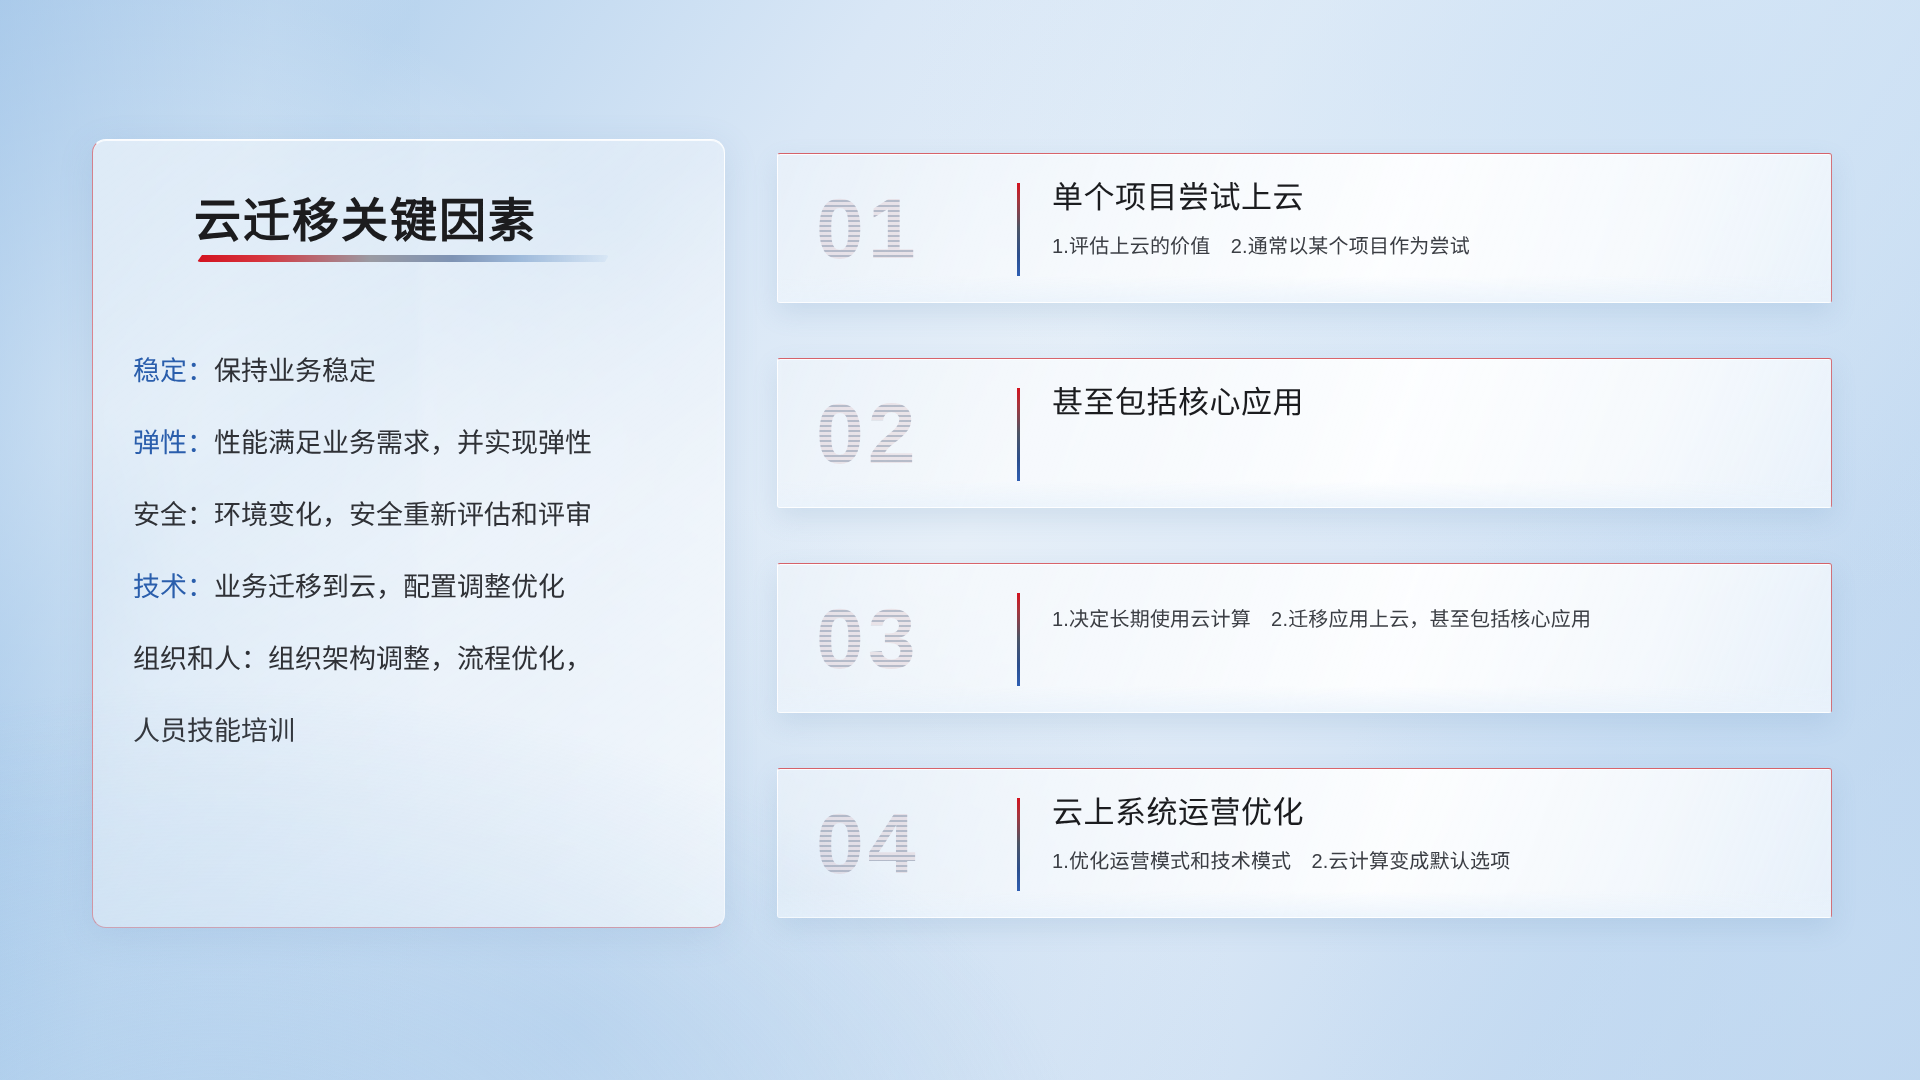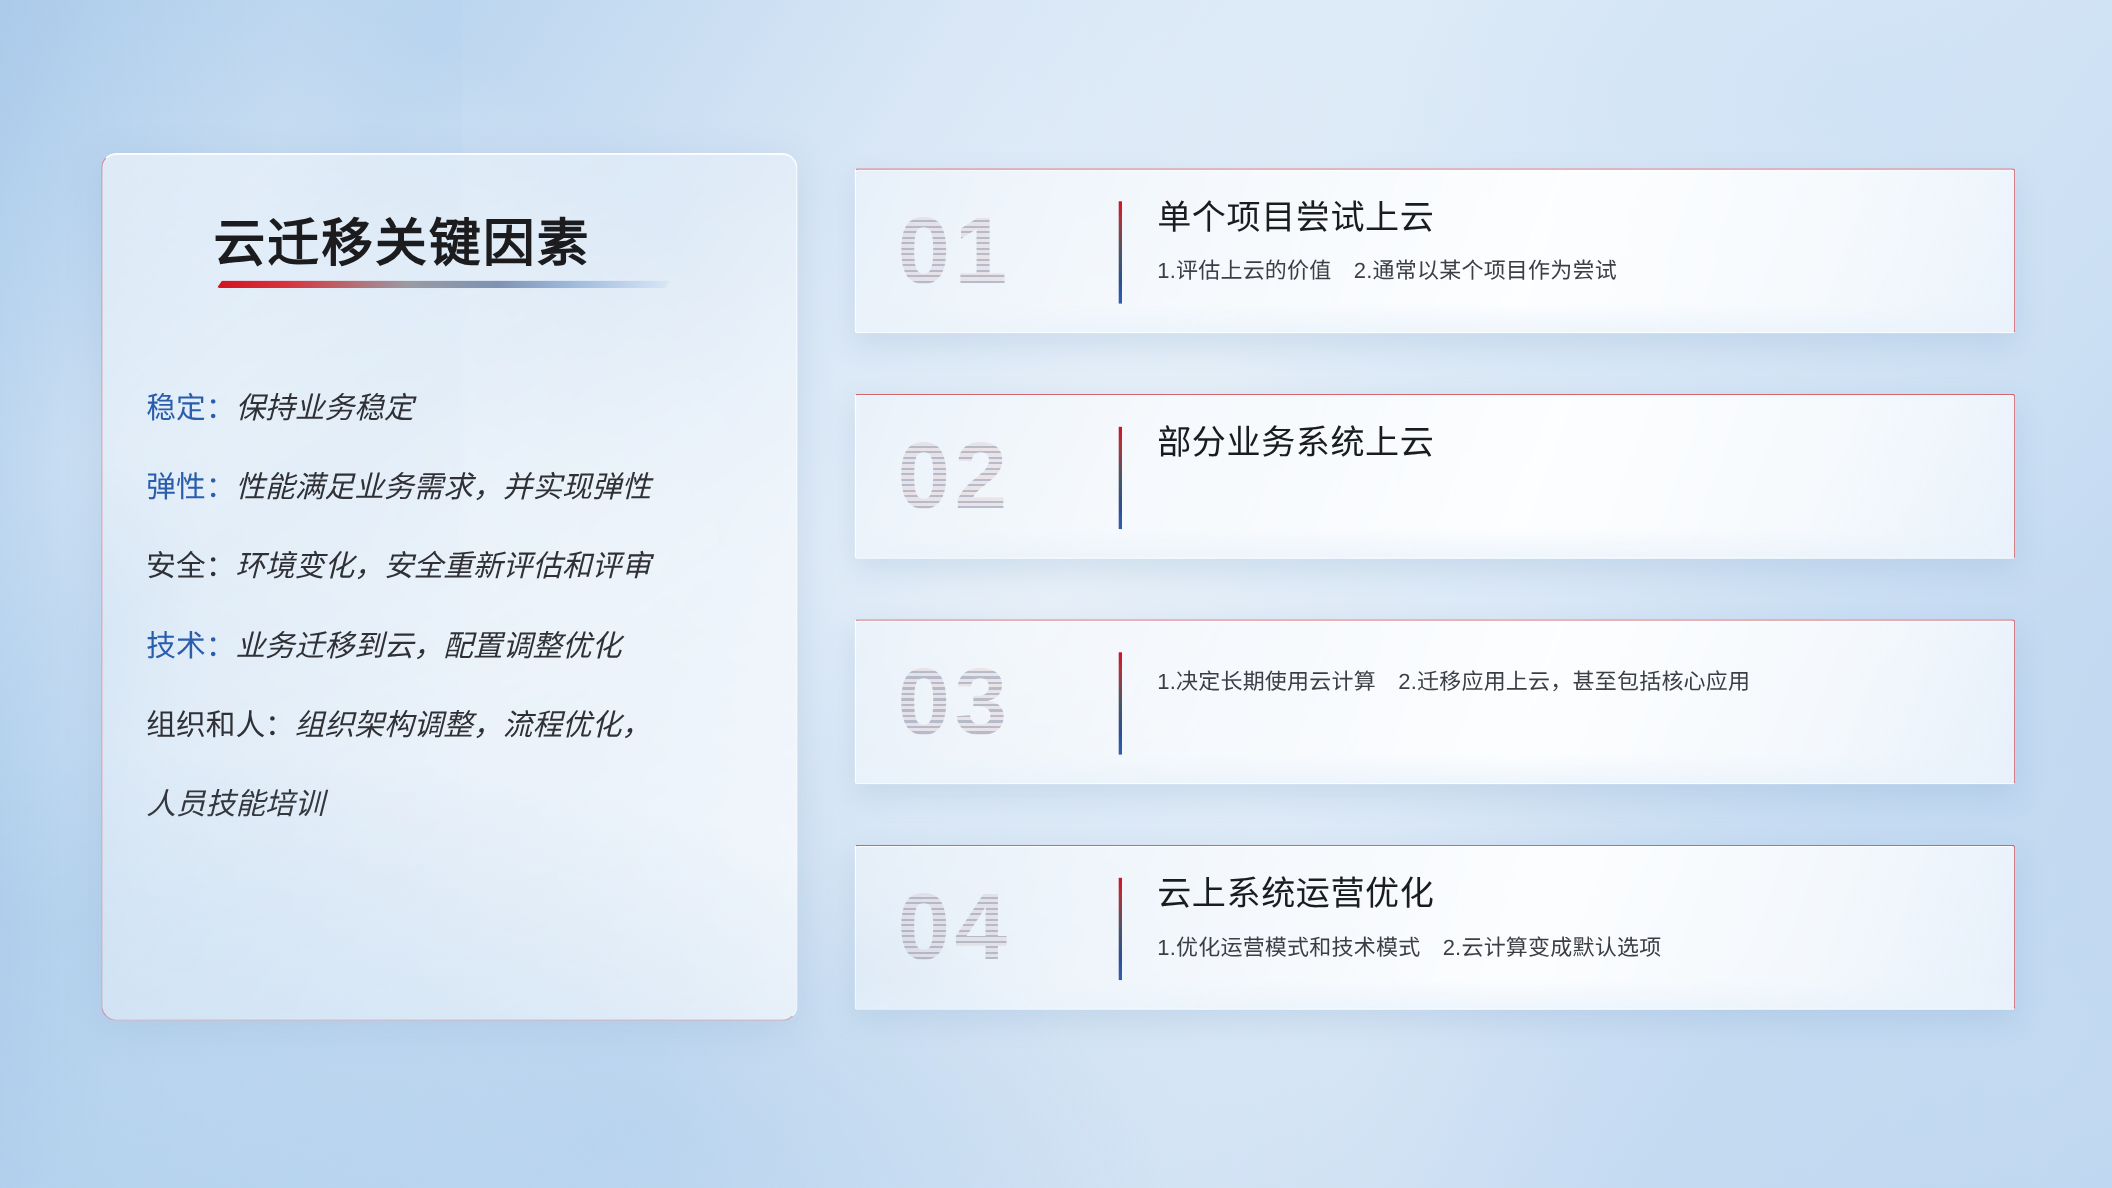--- a/index.html
+++ b/index.html
@@ -89,21 +89,21 @@
     display: block;
     font-size: 27px;
     line-height: 1;
     color: #2f3136;
     margin-bottom: 45px;
     white-space: nowrap;
   }
   .factor-row:last-child { margin-bottom: 0; }
   .factor-label { color: #2a5eac; text-align: right; }
   .factor-label.neutral { color: #2f3136; }
-  .factor-text { color: #2f3136; font-style: italic; }
+  .factor-text { color: #2f3136; }
 
   
   .cards { position: absolute; left: 777px; top: 153px; }
   .card {
     position: relative;
     width: 1055px;
     height: 150px;
     margin-bottom: 55px;
     box-sizing: border-box;
     border-radius: 3px;
@@ -243,21 +243,21 @@
         <div class="card-title">单个项目尝试上云</div>
         <div class="card-sub">1.评估上云的价值　2.通常以某个项目作为尝试</div>
       </div>
     </div>
 
     <div class="card">
       <div class="card-num-shadow">02</div>
       <div class="card-num">02</div>
       <div class="card-divider"></div>
       <div class="card-body">
-        <div class="card-title">部分业务系统上云</div>
+        <div class="card-title">甚至包括核心应用</div>
       </div>
     </div>
 
     <div class="card">
       <div class="card-num-shadow">03</div>
       <div class="card-num">03</div>
       <div class="card-divider"></div>
       <div class="card-body">
         <div class="card-sub">1.决定长期使用云计算　2.迁移应用上云，甚至包括核心应用</div>
       </div>

